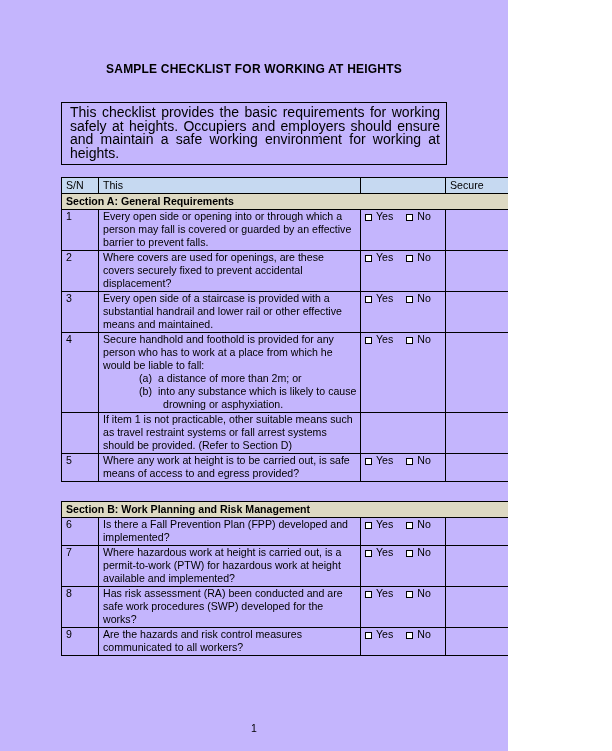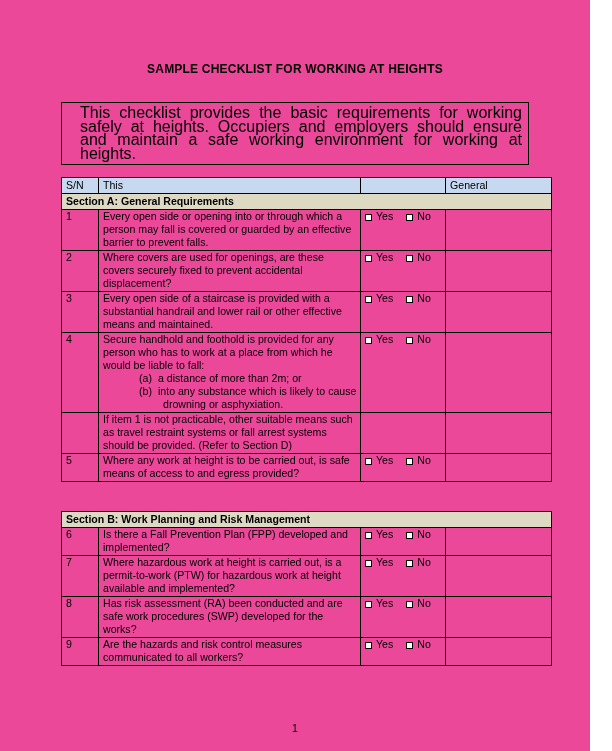--- a/index.html
+++ b/index.html
@@ -5,48 +5,48 @@
   :root {
     --header-bg: #C6D9F1;
     --section-bg: #DDD9C3;
     --border-col: #000000;
   }
   * { margin: 0; padding: 0; box-sizing: border-box; }
   html, body { background: #ffffff; }
   body { font-family: "Liberation Sans", sans-serif; color: #000; }
   .page {
     position: relative;
-    width: 590px;
+    width: 508px;
     height: 751px;
-    background: #ec4899;
+    background: #c4b5fd;
     overflow: hidden;
   }
   .content { padding: 62px 61px 0 61px; }
   .doc-title {
     text-align: center;
     font-weight: bold;
     font-size: 12px;
     letter-spacing: 0.2px;
   }
   .intro-box {
     margin-top: 26px;
     border: 1px solid var(--border-col);
-    padding: 3px 6px 4px 18px;
-    font-size: 16px;
+    padding: 3px 6px 4px 8px;
+    font-size: 14px;
     line-height: 13.5px;
   }
   .intro-box p { text-align: justify; }
   table.checklist {
     width: 490px;
     border-collapse: collapse;
     table-layout: fixed;
     font-size: 10.6px;
     margin-top: 12px;
   }
-  table.checklist.follow { margin-top: 29px; }
+  table.checklist.follow { margin-top: 19px; }
   table.checklist td {
     border: 1px solid var(--border-col);
     vertical-align: top;
     padding: 0 3px 1px 4px;
     line-height: 13px;
   }
   tr.header-row td { background: var(--header-bg); padding-top: 1px; }
   tr.section-row td { background: var(--section-bg); padding-top: 1px; font-weight: bold; }
   td.sn { padding-left: 5px; }
   td.resp { padding-left: 6px; white-space: nowrap; padding-top: 1px; }
@@ -90,21 +90,21 @@
           <col style="width:37px">
           <col style="width:262px">
           <col style="width:85px">
           <col style="width:106px">
         </colgroup>
       <tbody>
           <tr class="header-row">
         <td class="sn">S/N</td>
         <td>This</td>
         <td></td>
-        <td>General</td>
+        <td>Secure</td>
       </tr>
       <tr class="section-row">
         <td colspan="4">Section A: General Requirements</td>
       </tr>
 
       <tr>
         <td class="sn">1</td>
         <td>Every open side or opening into or through which a person may fall is covered or guarded by an effective barrier to prevent falls.</td>
         <td class="resp">
           <span class="cb"></span><span>Yes</span><span class="cb gap"></span><span>No</span>

